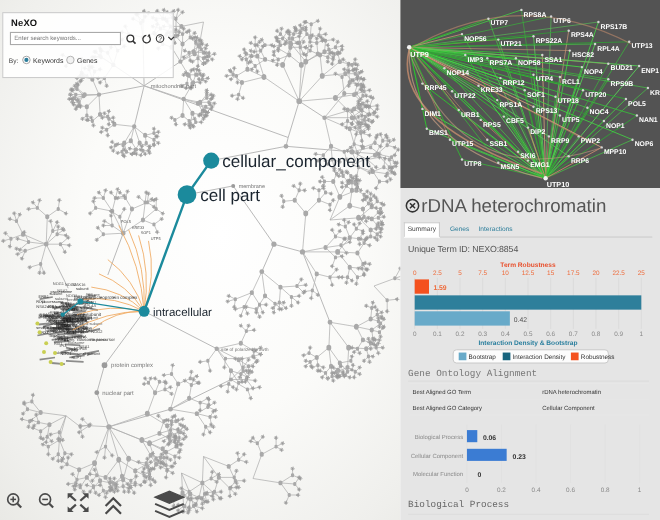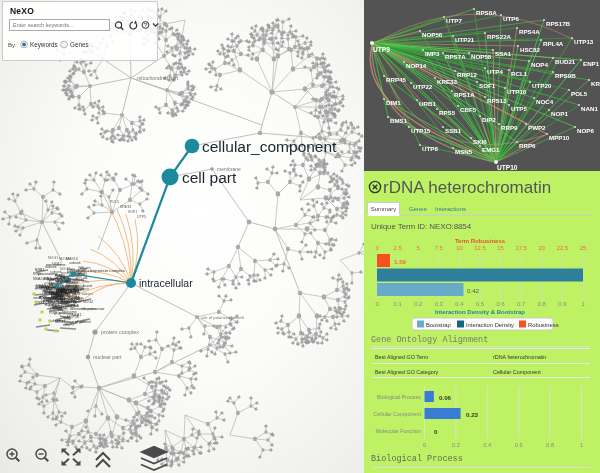--- a/index.html
+++ b/index.html
@@ -1,27 +1,27 @@
 <!DOCTYPE html>
 <html><head>
 <meta charset="utf-8">
 <style>
 * { margin:0; padding:0; box-sizing:border-box; }
 body, svg text, input { font-family:"Liberation Sans", sans-serif; }
 #app { position:relative; width:600px; height:473px; overflow:hidden; background:#fff; }
 #leftbg { position:absolute; left:0; top:0; width:364px; height:473px;
   background:radial-gradient(ellipse at 55% 45%, #ffffff 0%, #fbfbf9 45%, #efefec 85%, #e9e9e5 100%); }
 #leftsvg { position:absolute; left:0; top:0; }
-#searchpanel { position:absolute; left:2px; top:1px; width:156px; height:60px;
+#searchpanel { position:absolute; left:2px; top:11px; width:156px; height:60px;
   background:rgba(255,255,255,0.88); border:1px solid #ccc; }
 #searchpanel .title { font-size:8.5px; font-weight:bold; color:#111; padding:4px 0 0 7px; letter-spacing:0.2px; }
 #searchpanel input { position:absolute; left:6px; top:17px; width:101px; height:12px; border:1px solid #aaa;
   font-size:5.5px; color:#999; font-family:"Liberation Sans", sans-serif; padding-left:3px; }
 #darkpanel { position:absolute; left:364px; top:0; width:236px; height:171px; background:#535353; }
-#detail { position:absolute; left:364px; top:171px; width:236px; height:302px; background:#bef264; }
+#detail { position:absolute; left:364px; top:171px; width:236px; height:302px; background:#e5e5e5; }
 .hdr { position:absolute; left:19px; top:7px; font-size:17px; color:#555; }
 .tabs { position:absolute; left:3px; top:31px; width:226px; height:14px; border-bottom:1px solid #ccc; }
 .tab-active { position:absolute; left:0px; top:0px; width:33px; height:14px; background:#fff;
   border:1px solid #ccc; border-bottom:1px solid #fff; font-size:6px; color:#444; text-align:center; line-height:13px; }
 .tab { position:absolute; top:0; font-size:6px; color:#2b7d9a; line-height:14px; }
 .uid { position:absolute; left:7px; top:51px; font-size:8px; letter-spacing:-0.1px; color:#555; }
 .sect { position:absolute; left:7px; font-size:8.5px; color:#777;font-family:Liberation Mono, monospace; }
 .sect-hr { position:absolute; left:7px; width:219px; border-top:1px solid #ddd; }
 .trow { position:absolute; left:8px; width:218px; height:15px; border-top:1px solid #e7e7e7; font-size:5.4px; color:#333; }
 .trow .c1 { position:absolute; left:3px; top:5px; }

